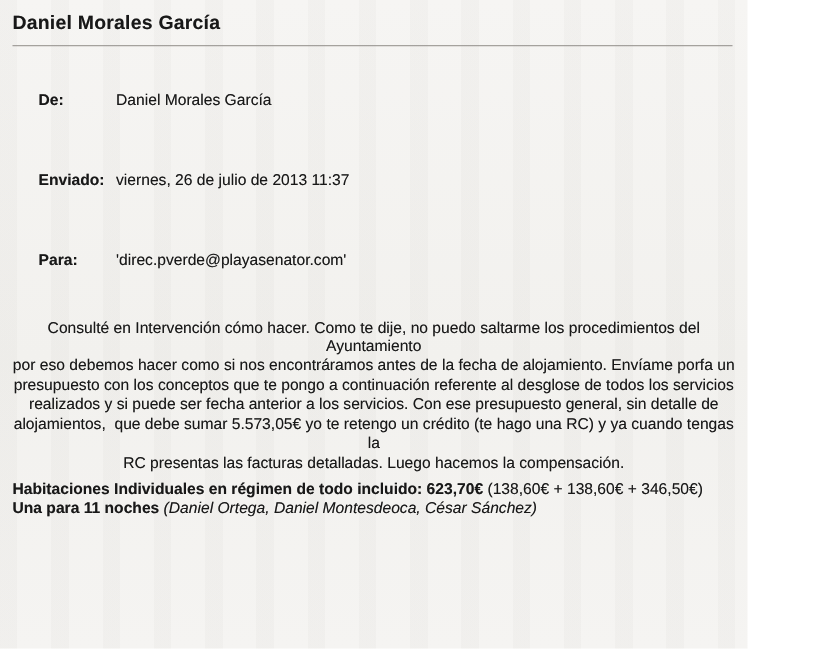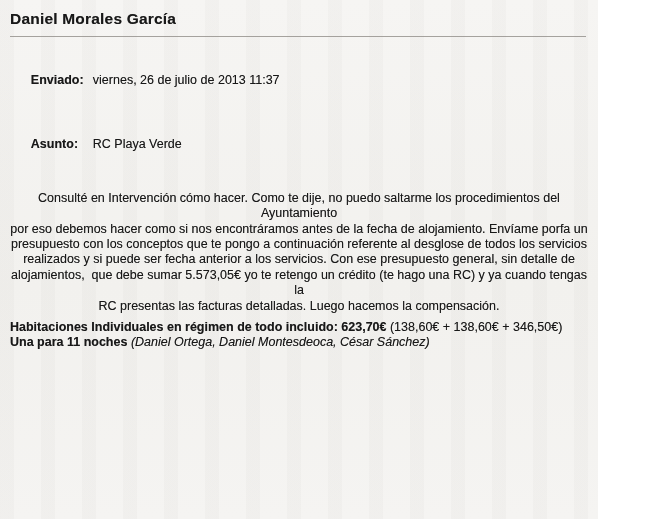--- a/index.html
+++ b/index.html
@@ -67,24 +67,27 @@
 <body>
 
 <div class="page">
 
   <div class="title">Daniel Morales García</div>
 
   <hr class="divider">
 
   <div class="headers">
     <div class="hrow">
+      <span class="hlabel">De:</span><span class="hvalue">Daniel Morales García</span>
+    </div>
+    <div class="hrow">
       <span class="hlabel">Enviado:</span><span class="hvalue">viernes, 26 de julio de 2013 11:37</span>
     </div>
     <div class="hrow">
-      <span class="hlabel">Asunto:</span><span class="hvalue">RC Playa Verde</span>
+      <span class="hlabel">Para:</span><span class="hvalue">'direc.pverde@playasenator.com'</span>
     </div>
   </div>
 
 
   <div class="para p-procedure">Consulté en Intervención cómo hacer. Como te dije, no puedo saltarme los procedimientos del Ayuntamiento
 por eso debemos hacer como si nos encontráramos antes de la fecha de alojamiento. Envíame porfa un
 presupuesto con los conceptos que te pongo a continuación referente al desglose de todos los servicios
 realizados y si puede ser fecha anterior a los servicios. Con ese presupuesto general, sin detalle de
 alojamientos,  que debe sumar 5.573,05€ yo te retengo un crédito (te hago una RC) y ya cuando tengas la
 RC presentas las facturas detalladas. Luego hacemos la compensación.</div>

